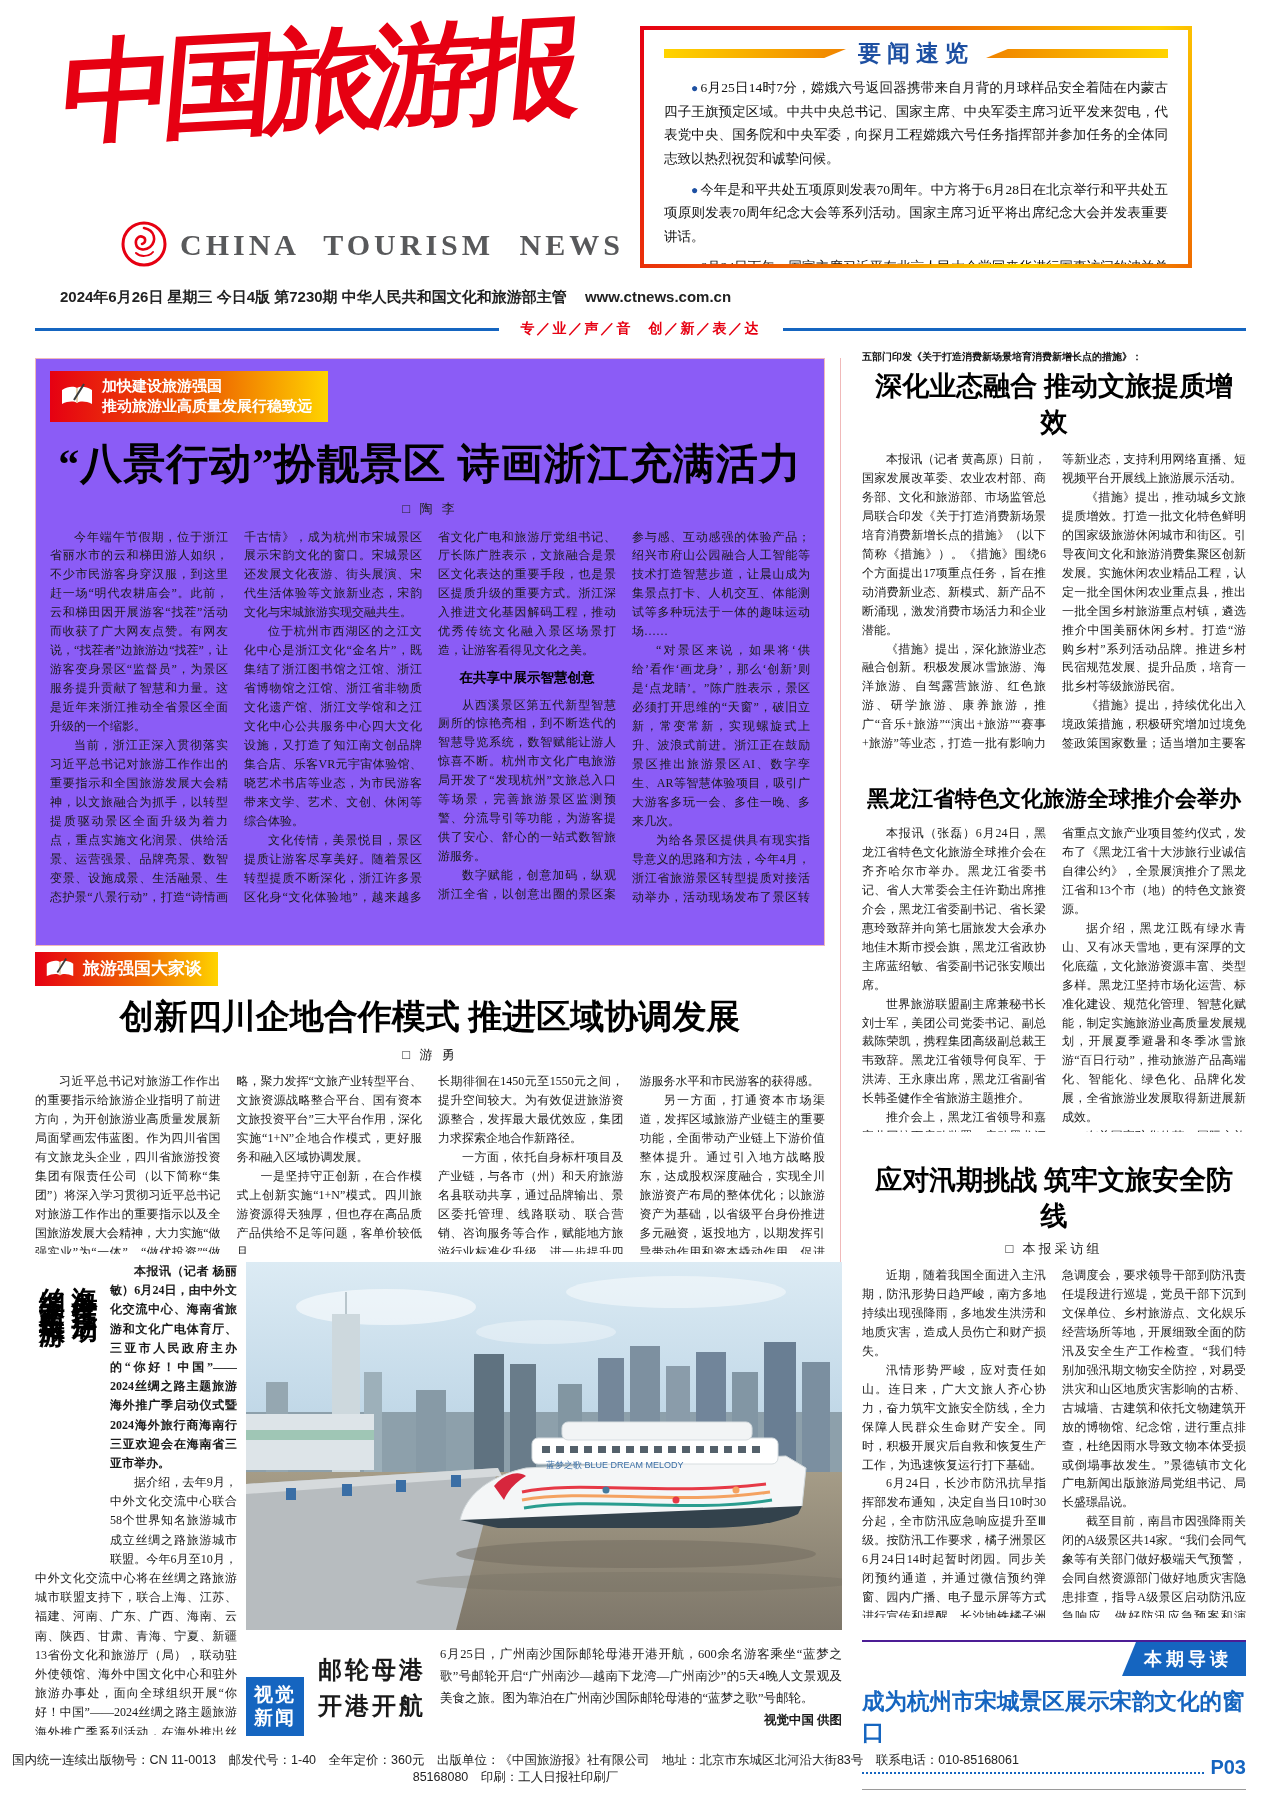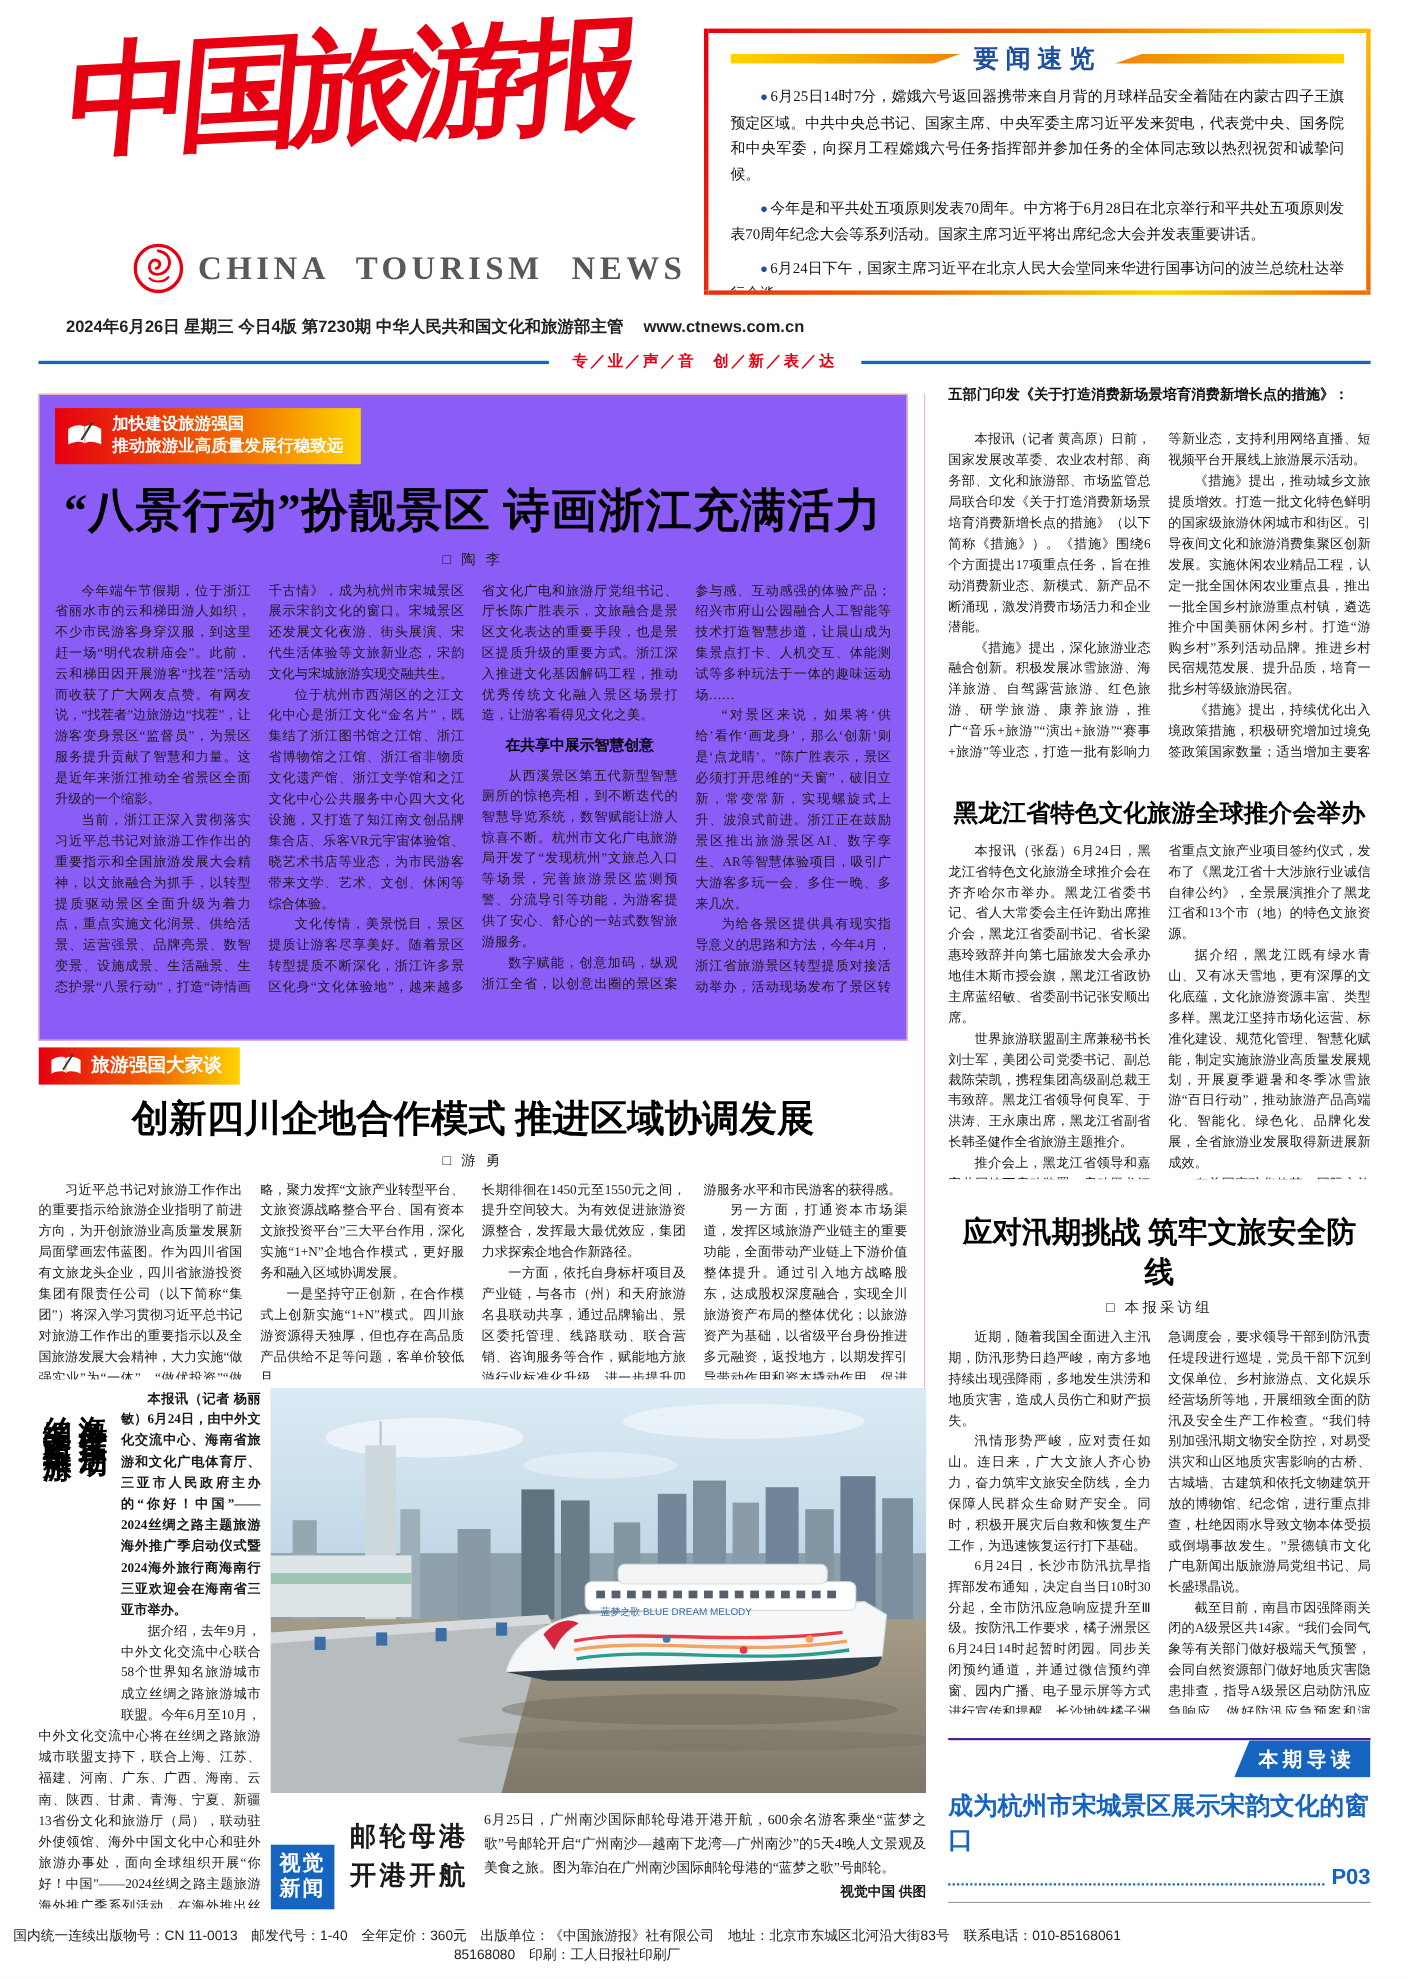--- a/index.html
+++ b/index.html
@@ -9,21 +9,21 @@
   .calli{position:absolute;left:62px;top:22px;width:560px;font-family:"DejaVu Serif",serif;
          font-weight:900;font-size:112px;line-height:1;color:#e60012;letter-spacing:-10px;
          transform:rotate(-3deg) skewX(-8deg);white-space:nowrap;}
   .logo{position:absolute;left:120px;top:220px;width:48px;height:48px;}
   .mast-en{position:absolute;left:180px;top:228px;font-family:"Liberation Serif",serif;
            font-weight:bold;font-size:30px;letter-spacing:4px;word-spacing:14px;color:#58595b;}
   .dateline{position:absolute;left:60px;top:288px;font-family:"Liberation Sans",sans-serif;
             font-size:15px;font-weight:bold;color:#222;}
   .dateline .site{margin-left:14px;}
   
-  .flashbox{position:absolute;left:640px;top:26px;width:606px;height:242px;box-sizing:border-box;
+  .flashbox{position:absolute;left:640px;top:26px;width:552px;height:242px;box-sizing:border-box;
             border:4px solid #e60012;
             border-image:linear-gradient(120deg,#e60012 0%,#ef6c00 45%,#ffd400 75%,#ef6c00 100%) 1;
             padding:6px 20px 4px;overflow:hidden;background:#fff;}
   .flashtitle{display:flex;align-items:center;gap:12px;margin-top:2px;}
   .fbar{flex:1;height:9px;background:linear-gradient(90deg,#ffd400,#f08300);}
   .fbar.left{clip-path:polygon(0 0,100% 0,88% 100%,0 100%);}
   .fbar.right{clip-path:polygon(12% 0,100% 0,100% 100%,0 100%);background:linear-gradient(90deg,#f08300,#ffd400);}
   .ftext{font-family:"Liberation Sans",sans-serif;font-weight:bold;font-size:23px;
          letter-spacing:6px;color:#1e50a2;}
   .fitem{font-size:13.5px;line-height:1.75;text-align:justify;text-indent:2em;margin:7px 0;color:#111;}
@@ -70,21 +70,21 @@
   .photo{position:absolute;left:246px;top:1262px;width:596px;height:368px;overflow:hidden;background:#cfe2ee;}
   .caption{position:absolute;left:246px;top:1640px;width:596px;height:96px;display:flex;gap:14px;overflow:hidden;}
   .vlabel{align-self:flex-end;background:#1565c0;color:#fff;font-family:"Liberation Sans",sans-serif;
           font-weight:bold;font-size:19px;line-height:1.25;padding:6px 8px;letter-spacing:2px;}
   .captitle{font-family:"Liberation Serif",serif;font-weight:900;font-size:24px;line-height:1.5;
             letter-spacing:3px;white-space:nowrap;align-self:center;}
   .captext{flex:1;font-size:12.5px;line-height:1.75;text-align:justify;align-self:center;}
   .captext .credit{font-weight:bold;float:right;margin-left:12px;}
   
   .rightcol{position:absolute;left:862px;top:350px;width:384px;}
-  .kicker{font-family:"Liberation Sans",sans-serif;font-weight:bold;font-size:13px;color:#111;margin-bottom:22px;}
+  .kicker{font-family:"Liberation Sans",sans-serif;font-weight:bold;font-size:10px;color:#111;margin-bottom:4px;}
   .policy .headline{font-size:27px;margin:2px 0 10px;}
   .policy .cols{height:300px;}
   .hlj{margin-top:34px;}
   .hlj .headline{font-size:22px;margin-bottom:10px;}
   .hlj .cols{height:308px;}
   .flood{margin-top:30px;}
   .flood .headline{font-size:27px;margin-bottom:6px;}
   .flood .byline{margin-bottom:8px;}
   .flood .cols{height:352px;}
   
@@ -315,20 +315,21 @@
     <div class="captext">
       <span>6月25日，广州南沙国际邮轮母港开港开航，600余名游客乘坐“蓝梦之歌”号邮轮开启“广州南沙—越南下龙湾—广州南沙”的5天4晚人文景观及美食之旅。图为靠泊在广州南沙国际邮轮母港的“蓝梦之歌”号邮轮。</span>
       <span class="credit">视觉中国 供图</span>
     </div>
   </div>
 
   <div class="rightcol">
 
     <div class="policy">
       <div class="kicker">五部门印发《关于打造消费新场景培育消费新增长点的措施》：</div>
+      <h2 class="headline">深化业态融合 推动文旅提质增效</h2>
       <div class="cols">
         <div class="col">
           <p>本报讯（记者 黄高原）日前，国家发展改革委、农业农村部、商务部、文化和旅游部、市场监管总局联合印发《关于打造消费新场景培育消费新增长点的措施》（以下简称《措施》）。《措施》围绕6个方面提出17项重点任务，旨在推动消费新业态、新模式、新产品不断涌现，激发消费市场活力和企业潜能。</p>
           <p>《措施》提出，深化旅游业态融合创新。积极发展冰雪旅游、海洋旅游、自驾露营旅游、红色旅游、研学旅游、康养旅游，推广“音乐+旅游”“演出+旅游”“赛事+旅游”等业态，打造一批有影响力的主题旅游精品线路。推动交通运输与旅游融合发展，鼓励发展旅游专列、旅游公路、低空旅游等旅游新产品。开展数字赋能文旅场景建设行动，积极发展数字艺术、沉浸式体验</p>
         </div>
         <div class="col">
           <p class="noind">等新业态，支持利用网络直播、短视频平台开展线上旅游展示活动。</p>
           <p>《措施》提出，推动城乡文旅提质增效。打造一批文化特色鲜明的国家级旅游休闲城市和街区。引导夜间文化和旅游消费集聚区创新发展。实施休闲农业精品工程，认定一批全国休闲农业重点县，推出一批全国乡村旅游重点村镇，遴选推介中国美丽休闲乡村。打造“游购乡村”系列活动品牌。推进乡村民宿规范发展、提升品质，培育一批乡村等级旅游民宿。</p>
           <p>《措施》提出，持续优化出入境政策措施，积极研究增加过境免签政策国家数量；适当增加主要客源国的入境航班频次，推出更多优质入境旅游产品和服务；提高外籍游客在华购票、餐饮、住宿、出行、预约的便利化水平。</p>
         </div>

